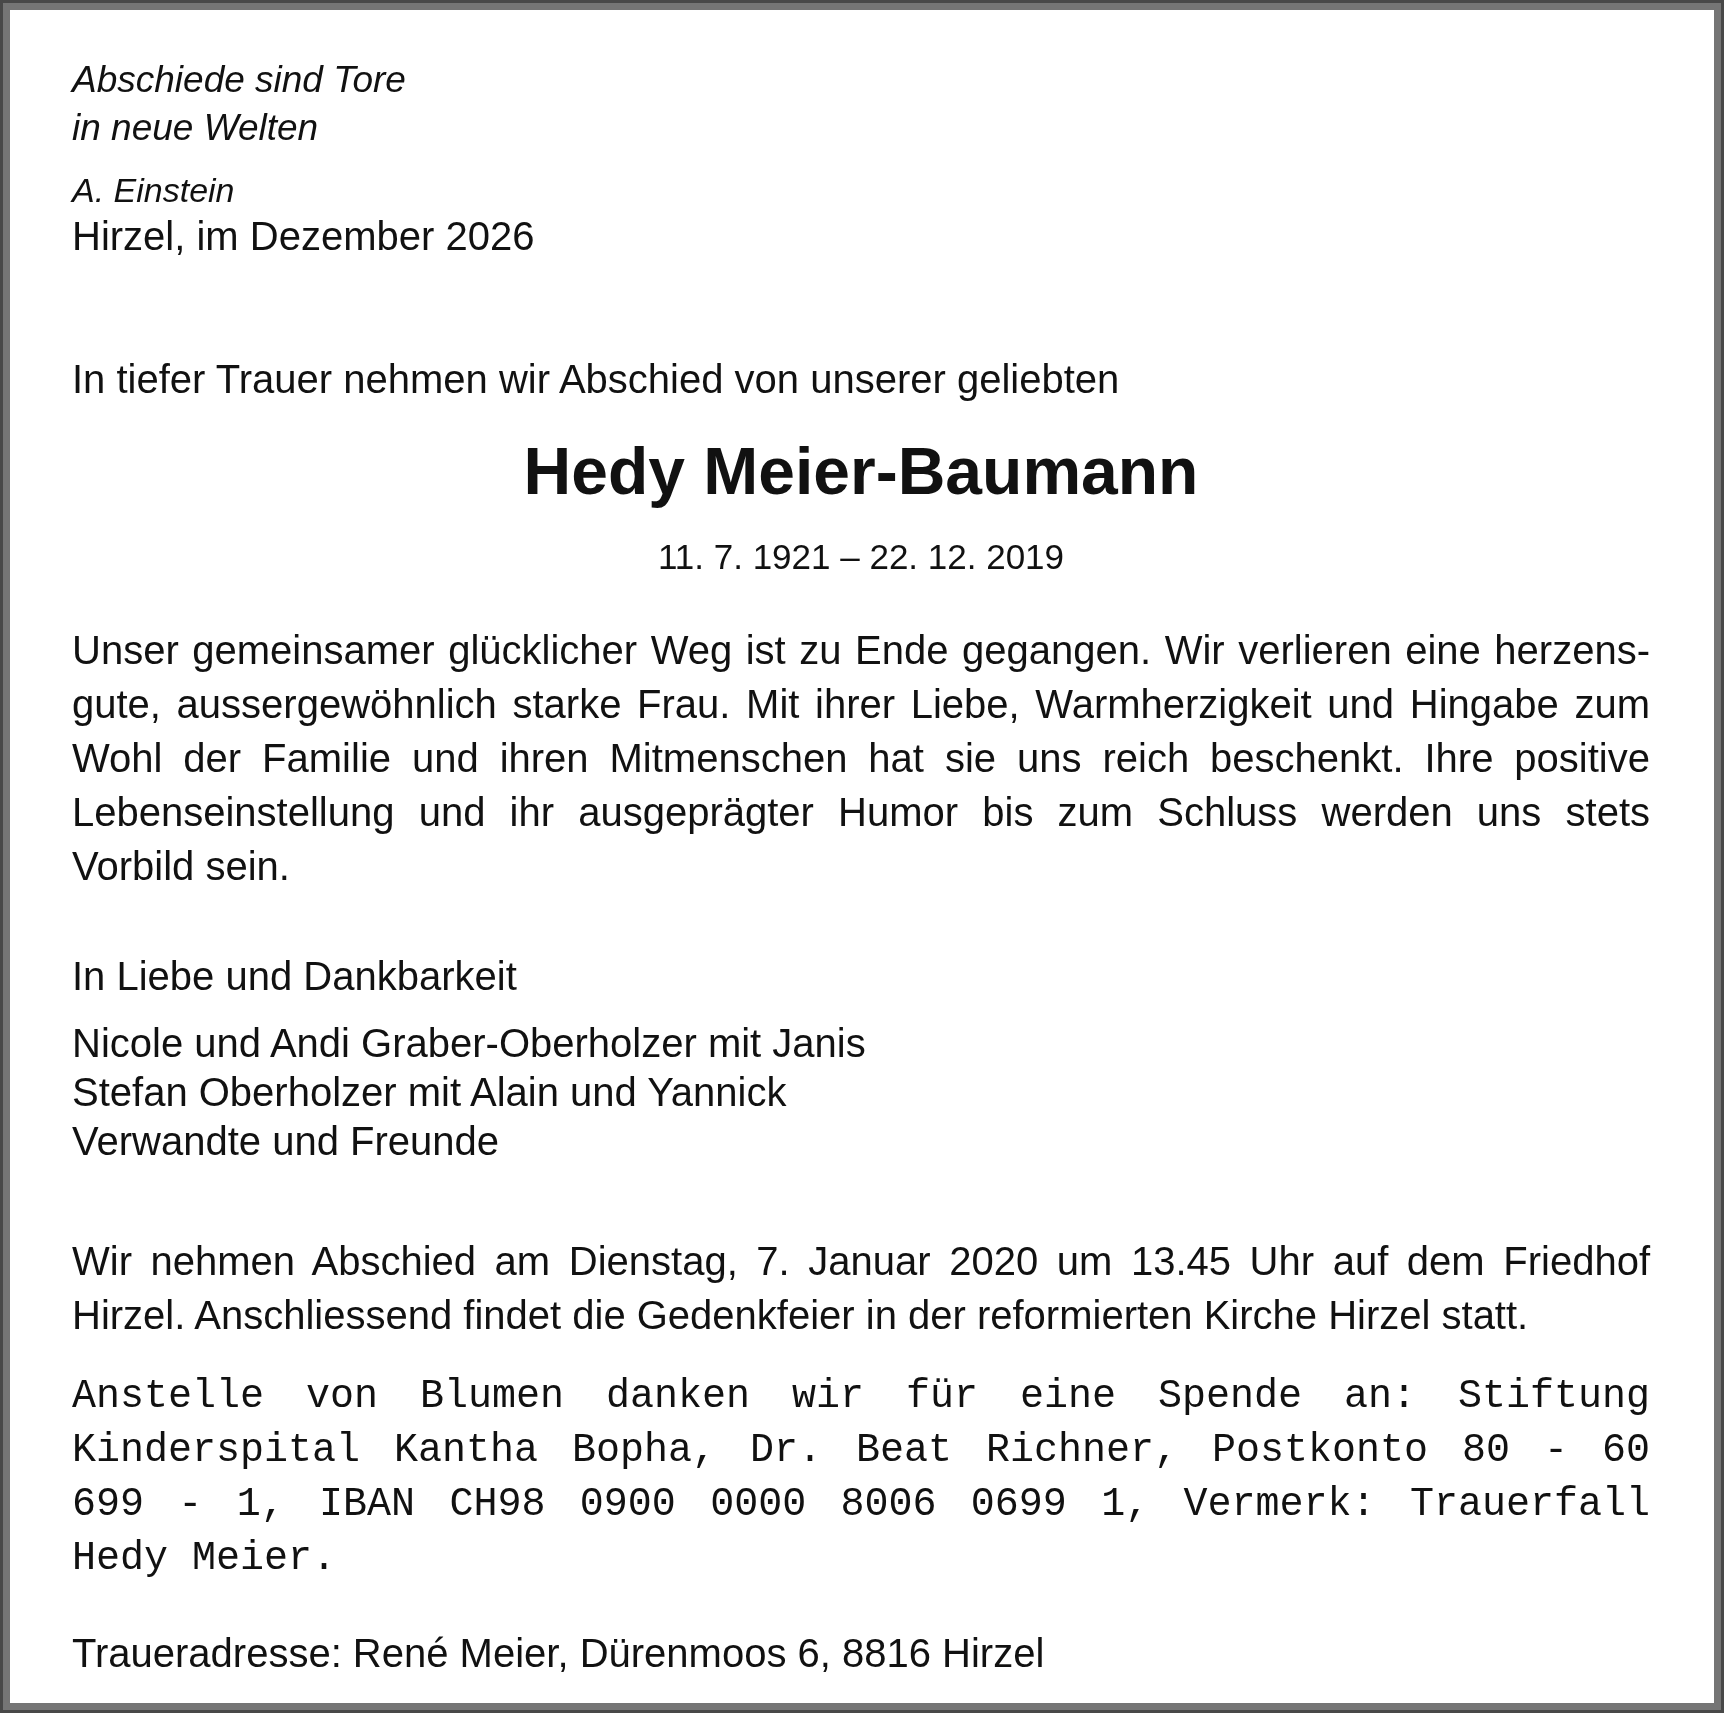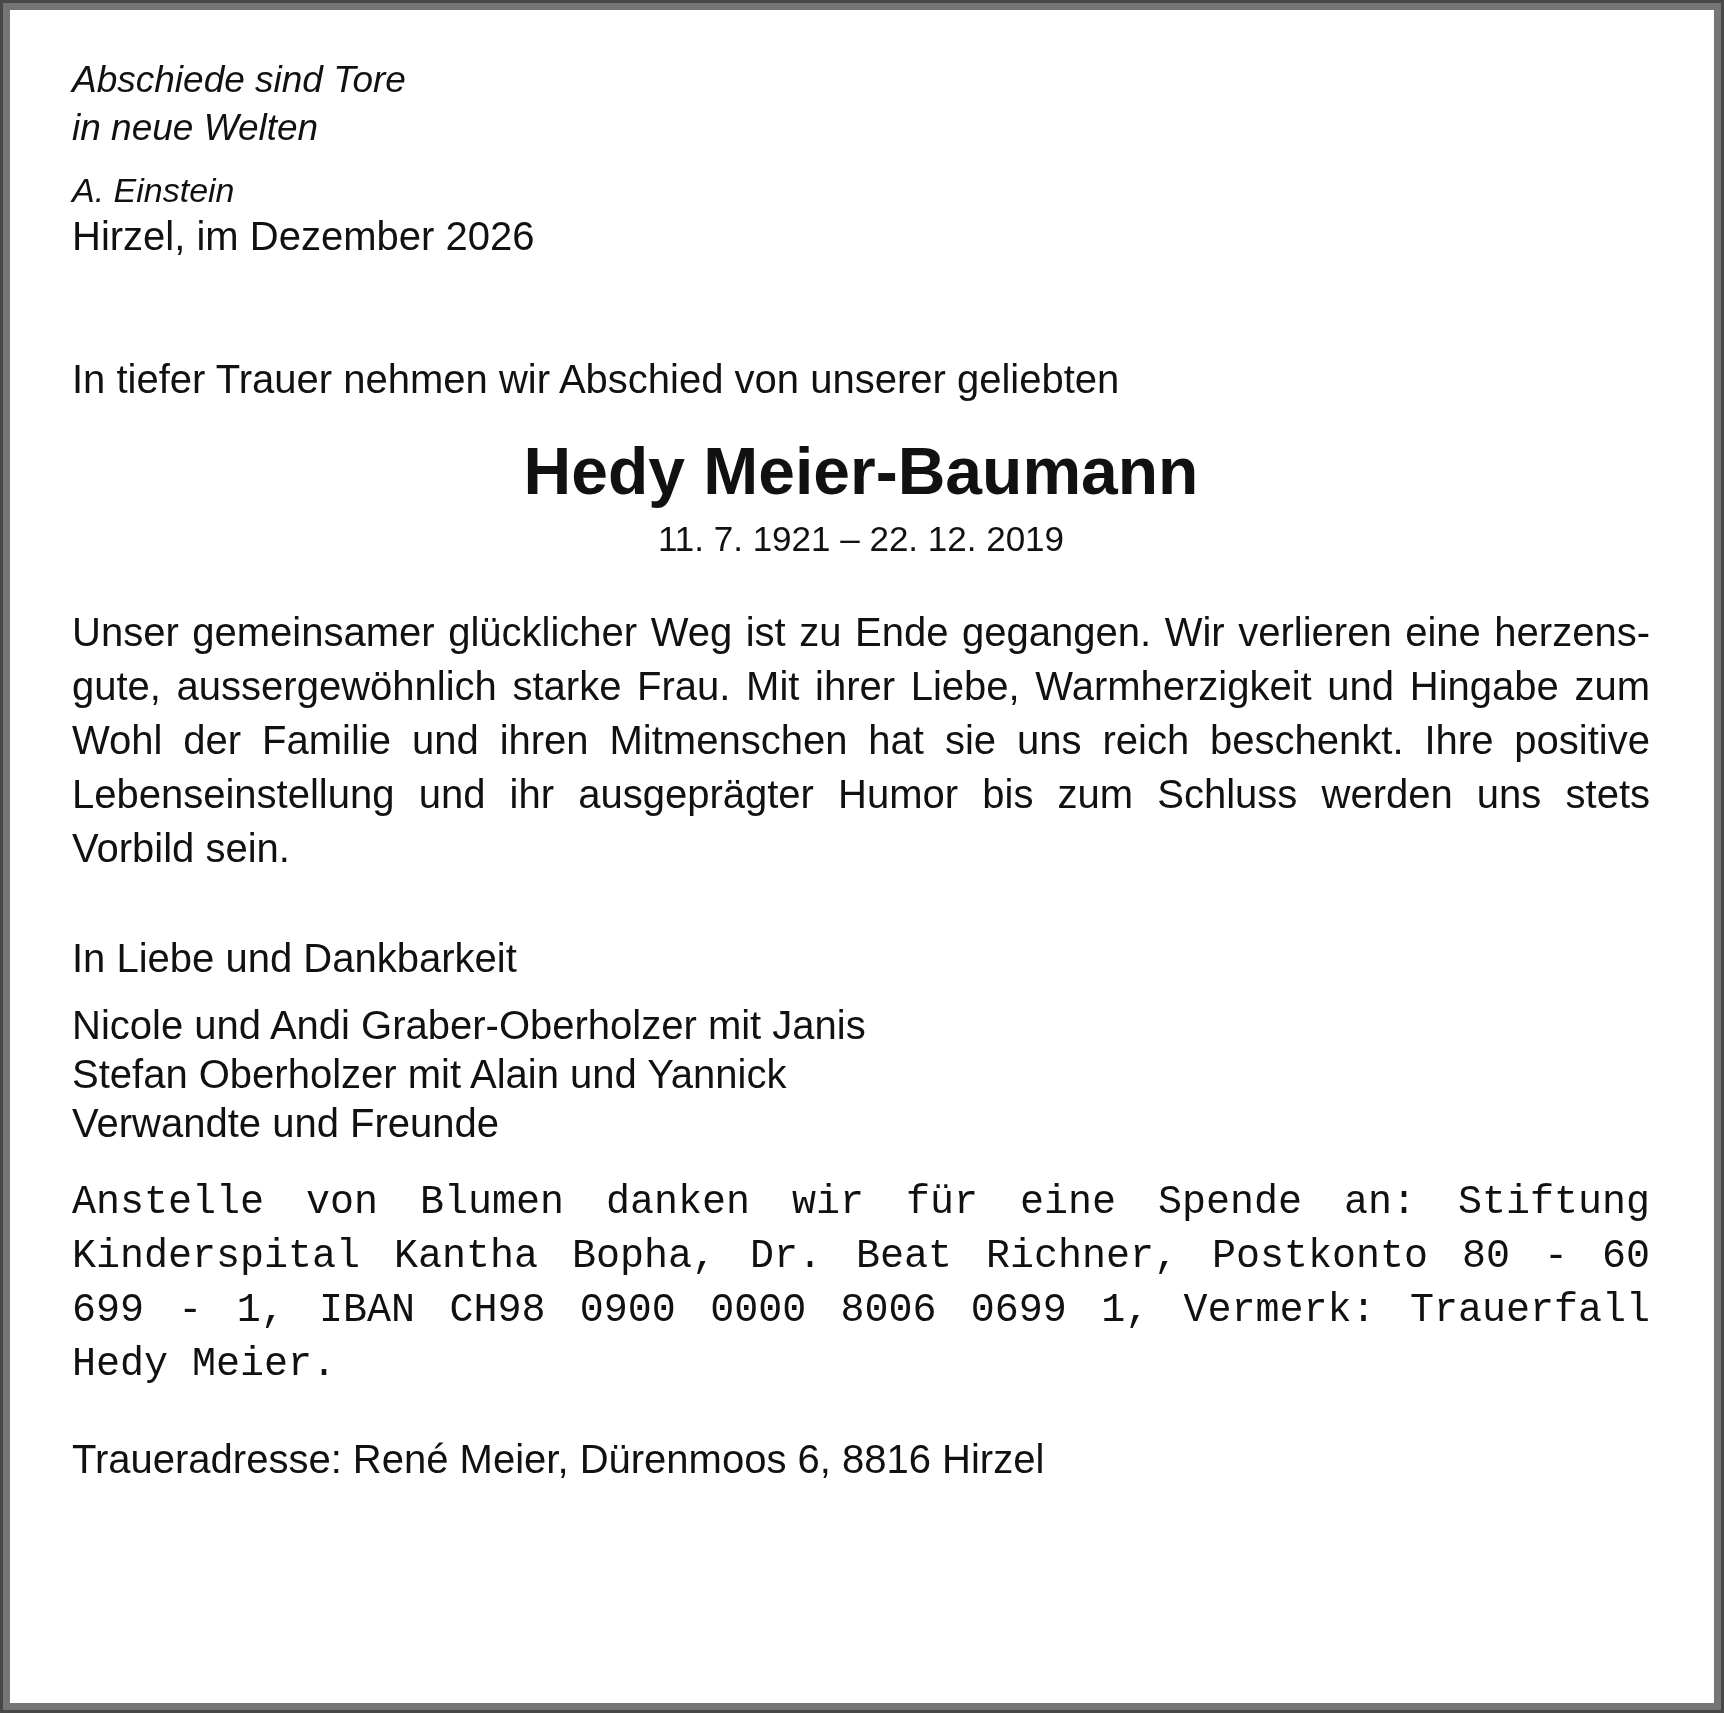--- a/index.html
+++ b/index.html
@@ -60,21 +60,21 @@
   .deceased-name {
     margin-top: 26px;
     text-align: center;
     font-size: 66px;
     line-height: 79px;
     font-weight: 700;
     letter-spacing: 0;
   }
 
   .life-dates {
-    margin-top: 6px;
+    margin-top: 24px;
     text-align: center;
     font-size: 35px;
     line-height: 44px;
   }
 
   .obituary-paragraph {
     margin-top: 44px;
     text-align: justify;
   }
 
@@ -128,19 +128,20 @@
     <div class="obituary-paragraph">Unser gemeinsamer glücklicher Weg ist zu Ende gegangen. Wir verlieren eine herzens­gute, aussergewöhnlich starke Frau. Mit ihrer Liebe, Warmherzigkeit und Hingabe zum Wohl der Familie und ihren Mitmenschen hat sie uns reich beschenkt. Ihre positive Lebenseinstellung und ihr ausgeprägter Humor bis zum Schluss werden uns stets Vorbild sein.</div>
 
     <div class="closing-line">In Liebe und Dankbarkeit</div>
 
     <ul class="mourners-list">
       <li>Nicole und Andi Graber-Oberholzer mit Janis</li>
       <li>Stefan Oberholzer mit Alain und Yannick</li>
       <li>Verwandte und Freunde</li>
     </ul>
 
+    <div class="funeral-paragraph">Wir nehmen Abschied am Dienstag, 7. Januar 2020 um 13.45 Uhr auf dem Friedhof Hirzel. Anschliessend findet die Gedenkfeier in der reformierten Kirche Hirzel statt.</div>
 
     <div class="donation-paragraph">Anstelle von Blumen danken wir für eine Spende an: Stiftung Kinderspital Kantha Bopha, Dr. Beat Richner, Postkonto 80 - 60 699 - 1, IBAN CH98 0900 0000 8006 0699 1, Vermerk: Trauerfall Hedy Meier.</div>
 
     <div class="mourning-address">Traueradresse: René Meier, Dürenmoos 6, 8816 Hirzel</div>
 
   </div>
 </div>
 
 </body></html>

